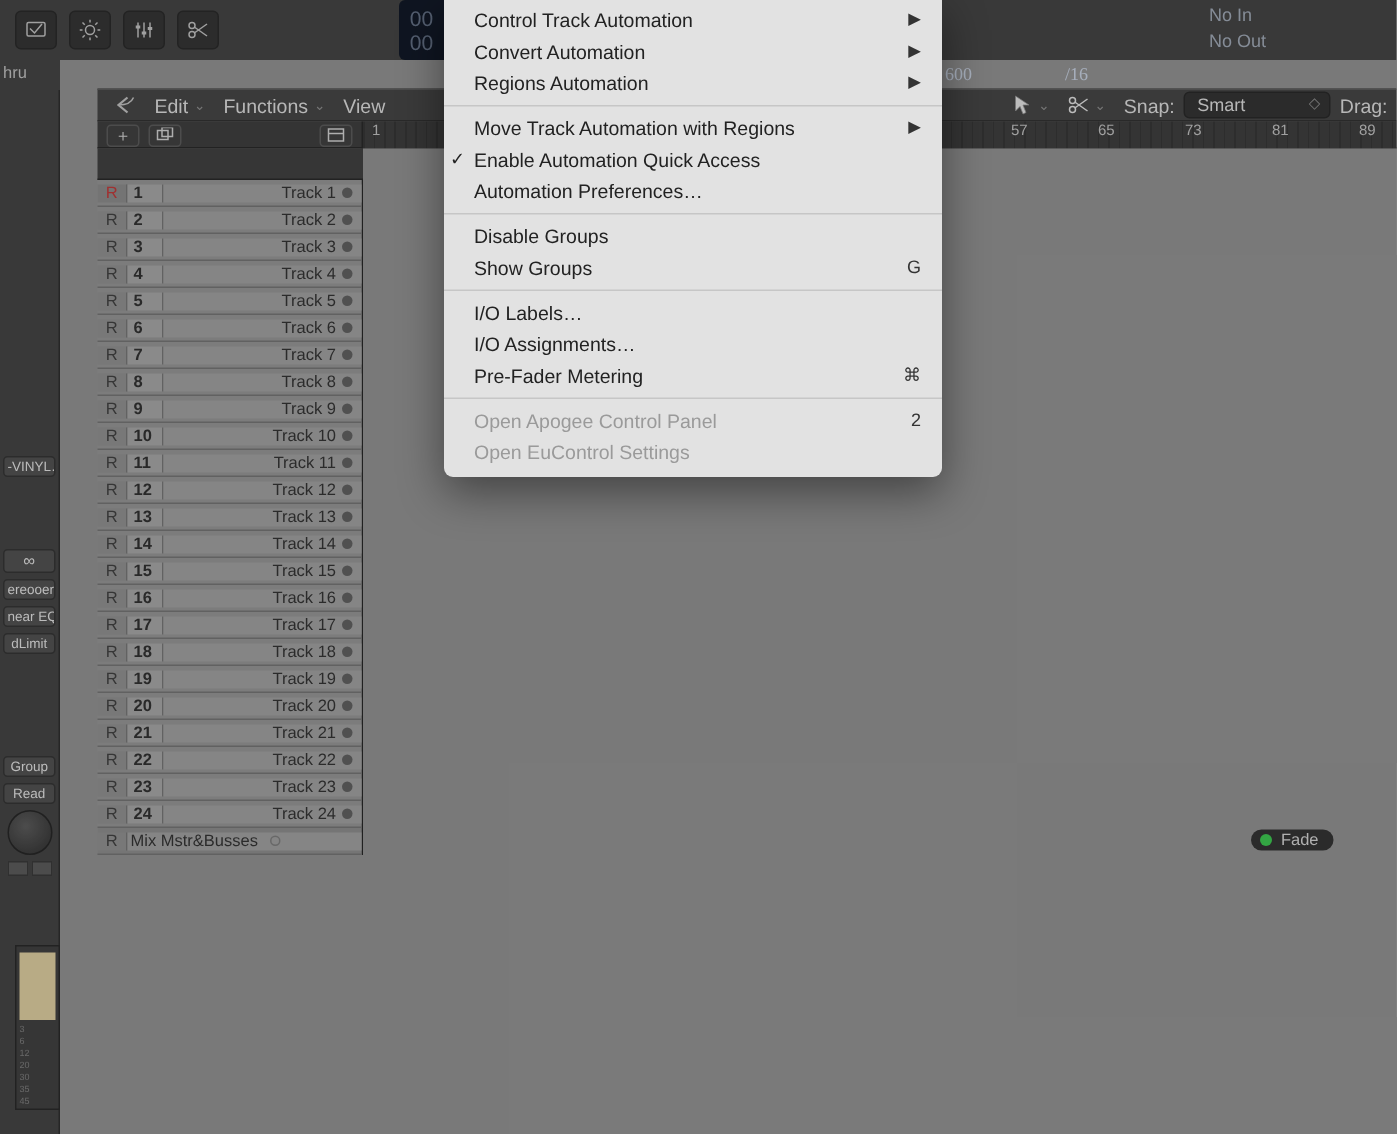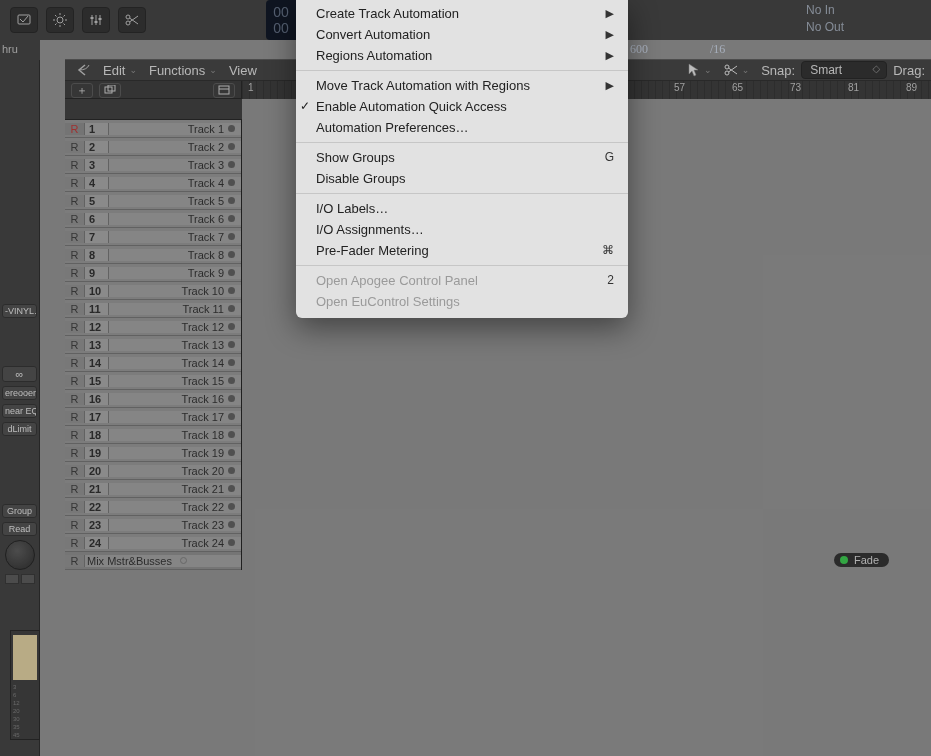--- a/index.html
+++ b/index.html
@@ -77,21 +77,21 @@
   }
   .menubar .mitem {
     padding: 0 6px;
     display: flex; align-items: center; gap: 4px;
     cursor: default;
   }
   .menubar .mitem .chv { font-size: 9px; color:#888; }
   .menubar .sep-right { margin-left: auto; }
   .snap-field {
     background:#2d2d2d; border:1px solid #222; border-radius:4px;
-    padding:1px 44px 1px 8px; color:#d7d7d7; position: relative; font-size:12px;
+    padding:1px 56px 1px 8px; color:#d7d7d7; position: relative; font-size:12px;
   }
   .snap-field::after{
     content:"◇"; position:absolute; right:6px; top:1px; color:#888; font-size:10px;
   }
 
   
   .ruler-row {
     position: absolute; left: 65px; right: 0; top: 81px; height: 18px;
     background: #383838;
     border-bottom: 1px solid #222;
@@ -611,21 +611,21 @@
       <div>30</div>
       <div>35</div>
       <div>45</div>
     </div>
 </div>
 
 <div class="scrim"></div>
 
 <div class="dropdown" id="dropdown">
     <div class="drow">
-      <span>Create Track Automation</span>
+      <span>Control Track Automation</span>
       <span class="arrow">▶</span>
     </div>
     <div class="drow">
       <span>Convert Automation</span>
       <span class="arrow">▶</span>
     </div>
     <div class="drow">
       <span>Regions Automation</span>
       <span class="arrow">▶</span>
     </div>
@@ -636,25 +636,25 @@
     </div>
     <div class="drow">
       <span class="chk">✓</span>
       <span>Enable Automation Quick Access</span>
     </div>
     <div class="drow">
       <span>Automation Preferences…</span>
     </div>
     <hr>
     <div class="drow">
+      <span>Disable Groups</span>
+    </div>
+    <div class="drow">
       <span>Show Groups</span>
       <span class="short">G</span>
-    </div>
-    <div class="drow">
-      <span>Disable Groups</span>
     </div>
     <hr>
     <div class="drow">
       <span>I/O Labels…</span>
     </div>
     <div class="drow">
       <span>I/O Assignments…</span>
     </div>
     <div class="drow">
       <span>Pre-Fader Metering</span>

